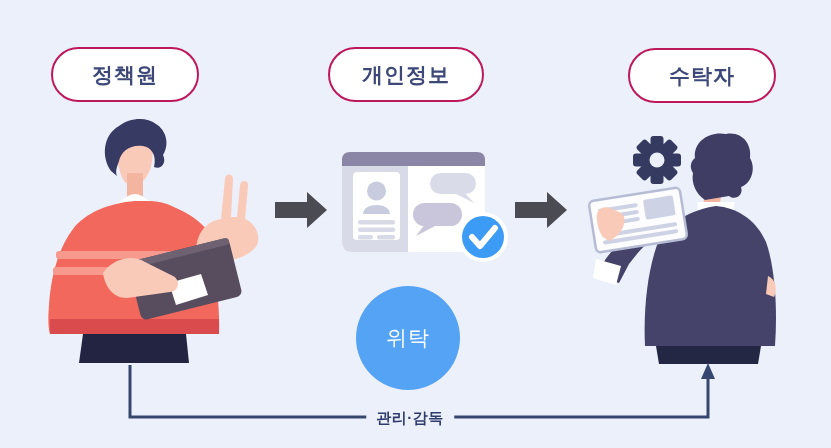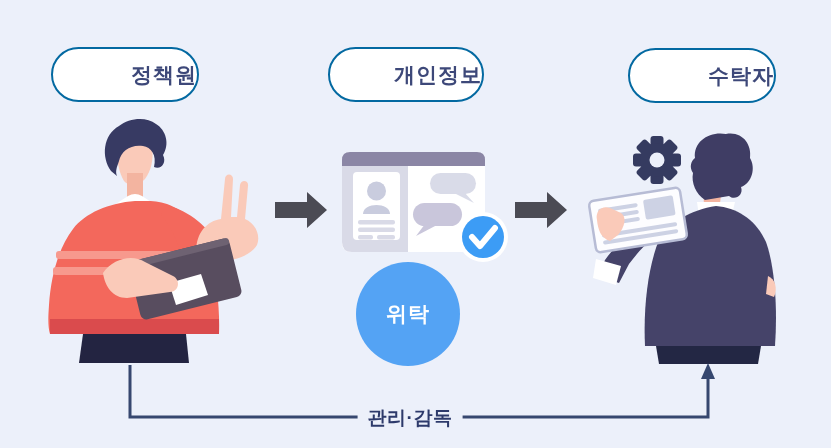--- a/index.html
+++ b/index.html
@@ -3,45 +3,45 @@
 <meta charset="utf-8">
 <style>
   html,body { margin:0; padding:0; }
   .canvas {
     position:relative; width:831px; height:448px;
     background:#ECF0FA; overflow:hidden;
     font-family:"Liberation Sans", sans-serif;
   }
   .pill {
     position:absolute; box-sizing:border-box;
-    background:#FFFFFF; border:2px solid #0369a1; border-radius:28px;
-    display:flex; align-items:center; justify-content:flex-end;
+    background:#FFFFFF; border:2px solid #be185d; border-radius:28px;
+    display:flex; align-items:center; justify-content:center;
     font-weight:bold; font-size:21px; color:#3D4879; letter-spacing:1px;
   }
   .pill-left   { left:51px;  top:47px; width:148px; height:55px; }
   .pill-center { left:328px; top:47px; width:156px; height:55px; }
   .pill-right  { left:628px; top:48px; width:148px; height:55px; }
   .illu { position:absolute; }
   .illu-left   { left:33px;  top:113px; }
   .illu-card   { left:338px; top:150px; }
   .illu-right  { left:583px; top:128px; }
   .arrow { position:absolute; top:192px; width:52px; height:36px; }
   .arrow-1 { left:275px; }
   .arrow-2 { left:515px; }
   .consign-badge {
-    position:absolute; left:356px; top:262px; width:104px; height:104px;
+    position:absolute; left:356px; top:286px; width:104px; height:104px;
     border-radius:50%; background:#54A3F4; color:#FFFFFF;
     display:flex; align-items:center; justify-content:center;
-    font-weight:bold; font-size:21px; letter-spacing:1px; z-index:3;
+    font-weight:normal; font-size:21px; letter-spacing:1px; z-index:3;
   }
   .connector { position:absolute; left:123px; top:358px; width:600px; height:66px; z-index:1; }
   .supervision-label {
     position:absolute; left:410px; top:418px; transform:translate(-50%,-50%);
     background:#ECF0FA; padding:0 10px; z-index:5;
-    font-weight:bold; font-size:19px; color:#2D3A6B; letter-spacing:0.5px;
+    font-weight:bold; font-size:15px; color:#2D3A6B; letter-spacing:0.5px;
     white-space:nowrap;
   }
 </style>
 </head>
 <body>
 
 <div class="canvas">
 
   <div class="pill pill-left">
     <span>정책원</span>

